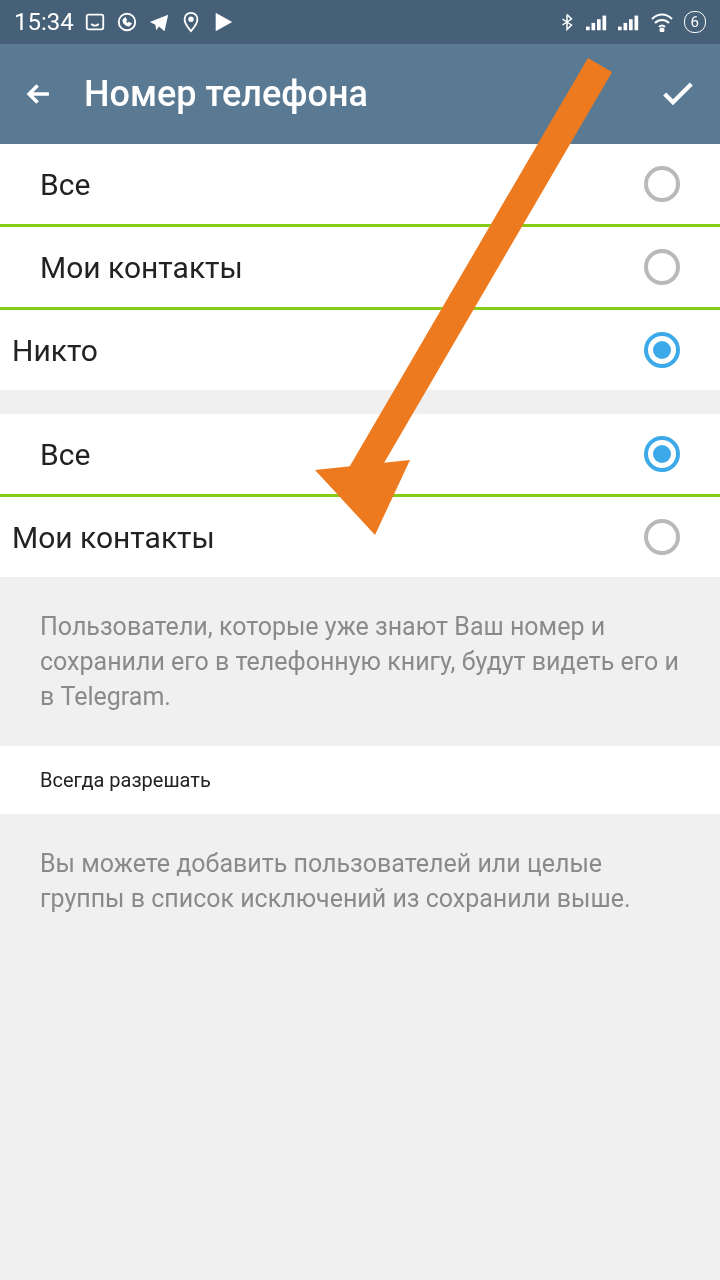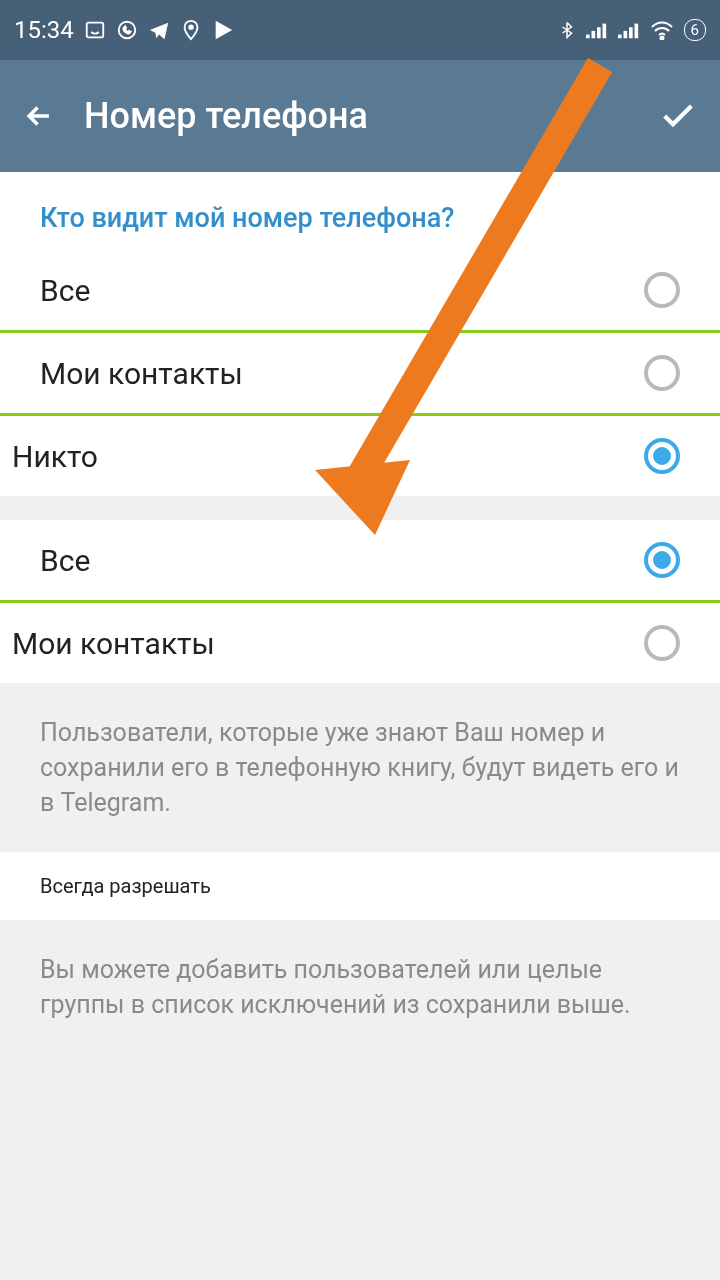--- a/index.html
+++ b/index.html
@@ -9,21 +9,21 @@
       font-family: -apple-system, BlinkMacSystemFont, 'Segoe UI', Roboto, Arial, sans-serif;
     }
     body {
       width: 720px;
       height: 1280px;
       background: #f0f0f0;
       overflow: hidden;
       position: relative;
     }
     .status-bar {
-      height: 60px;
+      height: 44px;
       background: #456077;
       display: flex;
       justify-content: space-between;
       align-items: center;
       padding: 0 14px;
       color: #fff;
       font-size: 24px;
     }
     .status-left {
       display: flex;
@@ -41,21 +41,21 @@
     }
     .battery {
       border: 1.5px solid #fff;
       border-radius: 10px;
       padding: 1px 6px;
       font-size: 15px;
       display: flex;
       align-items: center;
     }
     .header {
-      height: 112px;
+      height: 100px;
       background: #5a7a94;
       display: flex;
       align-items: center;
       padding: 0 22px;
       color: #fff;
     }
     .back-btn {
       display: flex;
       align-items: center;
       margin-right: 28px;
@@ -223,21 +223,20 @@
   </div>
   <div class="header-title">Номер телефона</div>
   <div class="confirm-btn">
     <svg width="40" height="40" viewBox="0 0 24 24" fill="none" stroke="#fff" stroke-width="2.5">
         <path d="M4 12l5 5L20 6"></path>
       </svg>
   </div>
 </div>
 
 <div class="content">
-  <div class="section-header">Кто видит мой номер телефона?</div>
   <div class="option-row">
     <span class="option-label">Все</span>
     <div class="radio"></div>
   </div>
   <div class="option-row">
     <span class="option-label">Мои контакты</span>
     <div class="radio"></div>
   </div>
   <div class="option-row">
     <span class="option-label">Никто</span>

